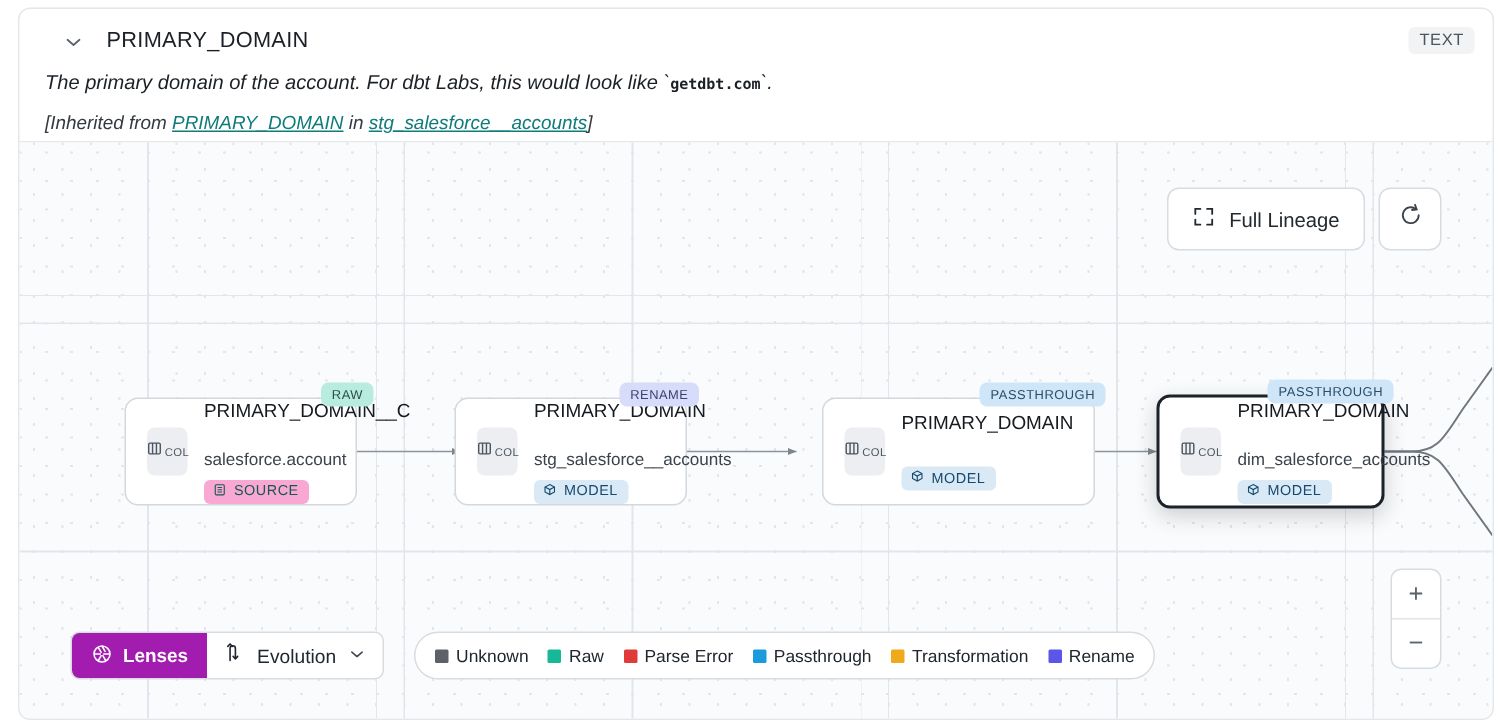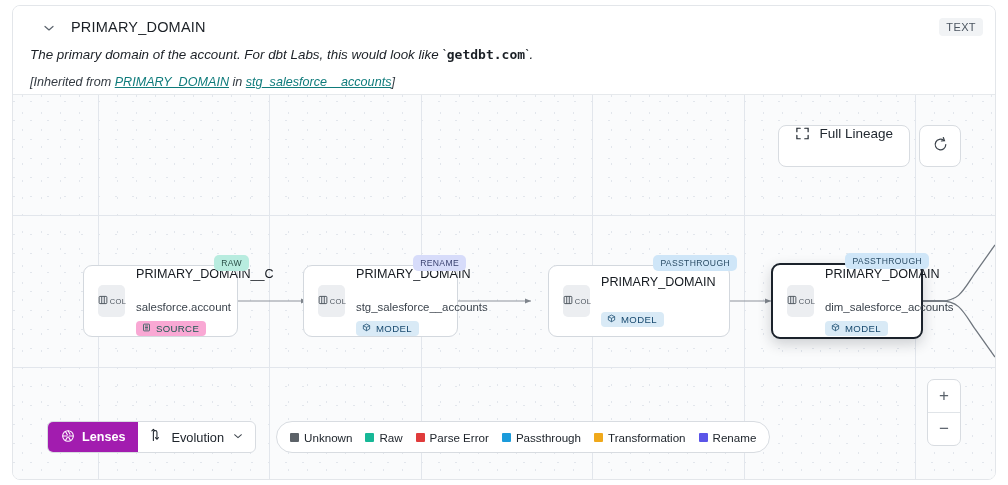--- a/index.html
+++ b/index.html
@@ -43,21 +43,21 @@
     padding: 3px 7px 3px 7px; border-radius: 4px;
   }
 
   .desc {
     position: absolute; left: 17px; top: 41px;
     font-size: 13.4px; font-style: italic; color: #1b2026;
     white-space: nowrap;
   }
   .desc .code {
     font-family: "DejaVu Sans Mono", monospace;
-    font-style: normal; font-weight: bold; font-size: 13px;
+    font-style: normal; font-weight: bold; font-size: 10px;
   }
 
   .inherit {
     position: absolute; left: 17px; top: 69px;
     font-size: 12.6px; font-style: italic; color: #333a42;
     white-space: nowrap;
   }
   .inherit a {
     color: #0f7b7b; text-decoration: underline; font-style: italic;
   }
@@ -91,21 +91,21 @@
       repeating-linear-gradient(to bottom, transparent 0 2px, #000 2px 17px);
     mask-composite: intersect;
     pointer-events: none;
   }
 
   .edges { position: absolute; left: 0; top: 0; width: 982px; height: 384px; }
 
   
   .toolbar { position: absolute; right: 34px; top: 30px; display: flex; gap: 9px; }
   .btn-full {
-    height: 42px; display: flex; gap: 9px;
+    height: 42px; display: flex; align-items: center; gap: 9px;
     padding: 0 16px; background: #fff;
     border: 1px solid #d8dce1; border-radius: 8px;
     font-size: 13.5px; color: #222931; cursor: pointer; margin-left: 31px;
   }
   .btn-refresh {
     width: 42px; height: 42px; display: flex; align-items: center; justify-content: center;
     background: #fff; border: 1px solid #d8dce1; border-radius: 8px; cursor: pointer;
   }
 
   

